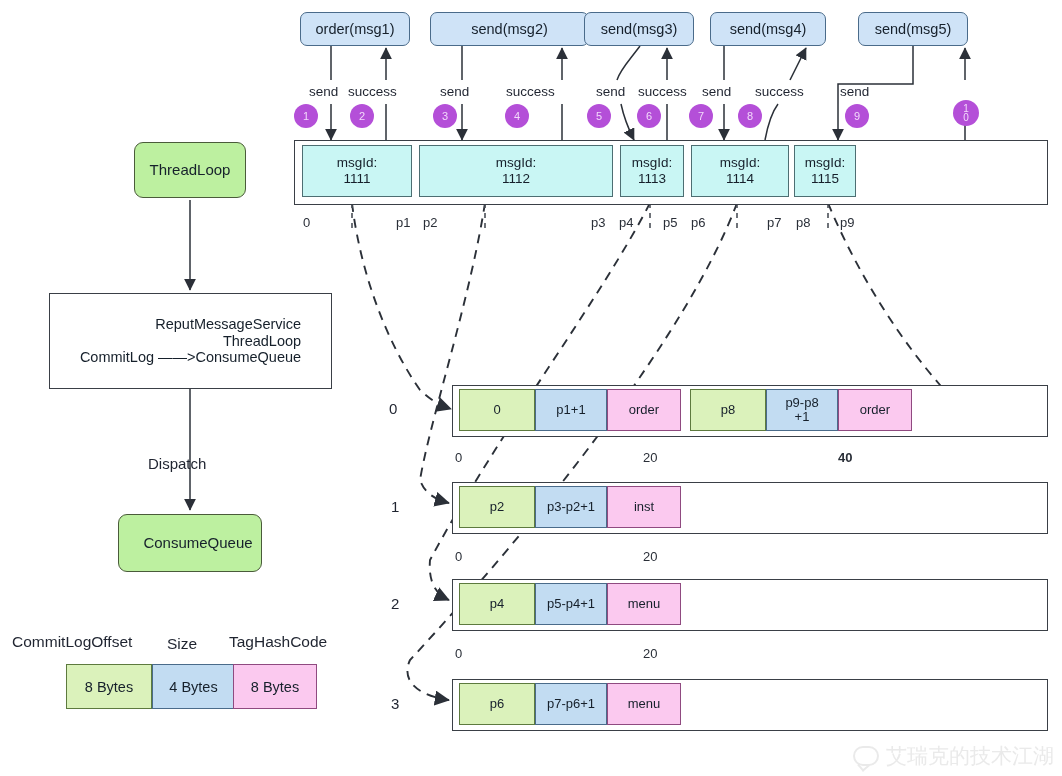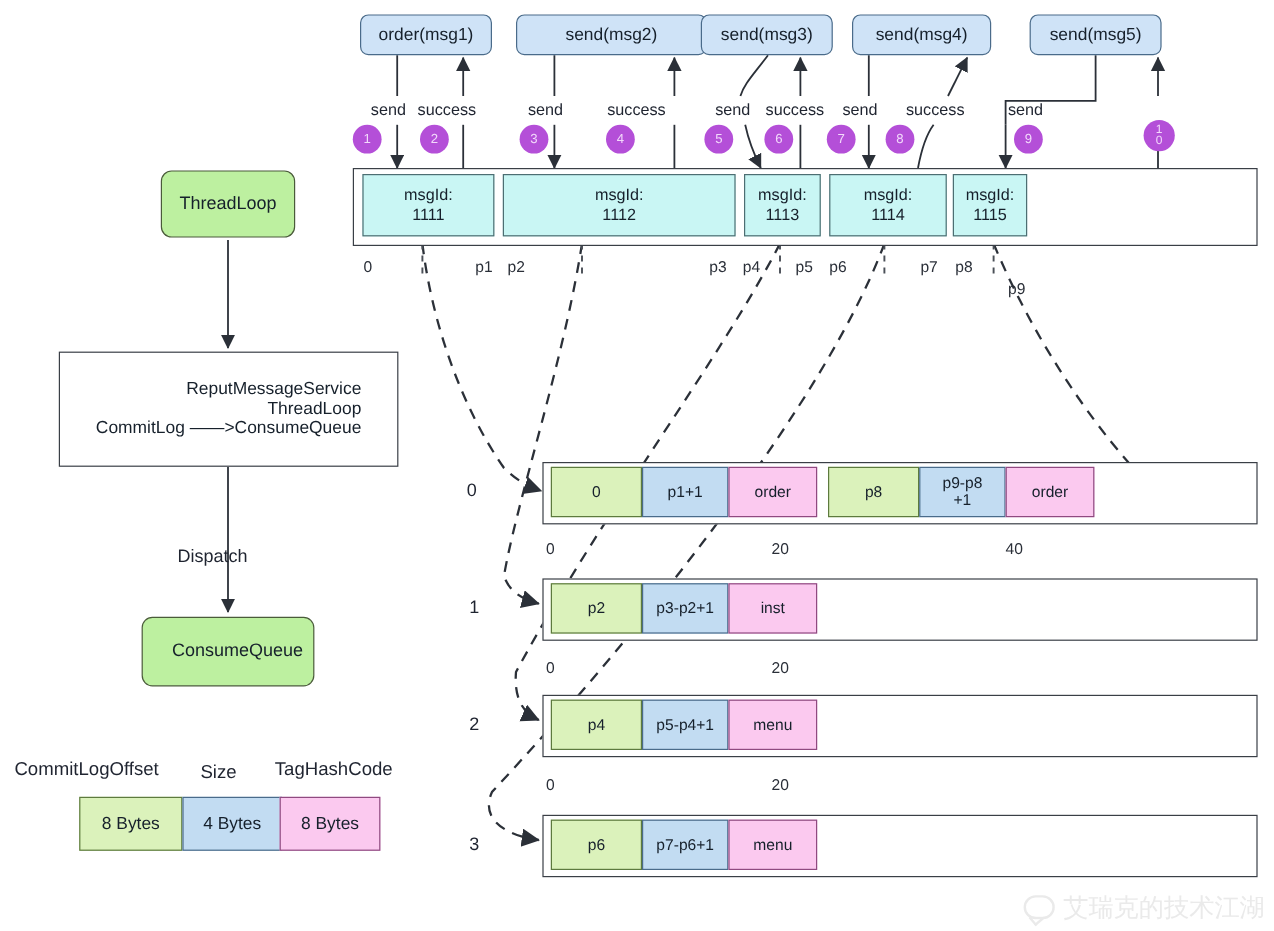--- a/index.html
+++ b/index.html
@@ -189,21 +189,21 @@
 
   <div class="lbl tick" style="left:303px;top:215px;">0</div>
   <div class="lbl tick" style="left:396px;top:215px;">p1</div>
   <div class="lbl tick" style="left:423px;top:215px;">p2</div>
   <div class="lbl tick" style="left:591px;top:215px;">p3</div>
   <div class="lbl tick" style="left:619px;top:215px;">p4</div>
   <div class="lbl tick" style="left:663px;top:215px;">p5</div>
   <div class="lbl tick" style="left:691px;top:215px;">p6</div>
   <div class="lbl tick" style="left:767px;top:215px;">p7</div>
   <div class="lbl tick" style="left:796px;top:215px;">p8</div>
-  <div class="lbl tick" style="left:840px;top:215px;margin-top:18px;">p9</div>
+  <div class="lbl tick" style="left:840px;top:215px;">p9</div>
 
   <div class="box greenbox" style="left:134px;top:142px;width:112px;height:56px;">ThreadLoop</div>
 
   <div class="box whitebox" style="left:49px;top:293px;width:283px;height:96px;">
     <div>
       <div>ReputMessageService</div>
       <div>ThreadLoop</div>
       <div>CommitLog ——&gt;ConsumeQueue</div>
     </div>
   </div>
@@ -218,21 +218,21 @@
   <div class="cell cell-blue" style="left:535px;top:389px;width:72px;height:42px;">p1+1</div>
   <div class="cell cell-pink" style="left:607px;top:389px;width:74px;height:42px;">order</div>
 
   <div class="cell cell-green" style="left:690px;top:389px;width:76px;height:42px;">p8</div>
   <div class="cell cell-blue" style="left:766px;top:389px;width:72px;height:42px;white-space:pre-line;">p9-p8
 +1</div>
   <div class="cell cell-pink" style="left:838px;top:389px;width:74px;height:42px;">order</div>
 
   <div class="lbl tick" style="left:455px;top:450px;">0</div>
   <div class="lbl tick" style="left:643px;top:450px;">20</div>
-  <div class="lbl tick" style="left:838px;top:450px;">40</div>
+  <div class="lbl tick" style="left:838px;top:450px;font-weight:bold;">40</div>
 
   <div class="rowno" style="left:391px;top:498px;">1</div>
   <div class="qstrip" style="position:absolute;left:452px;top:482px;width:594px;height:50px;"></div>
   <div class="cell cell-green" style="left:459px;top:486px;width:76px;height:42px;">p2</div>
   <div class="cell cell-blue" style="left:535px;top:486px;width:72px;height:42px;">p3-p2+1</div>
   <div class="cell cell-pink" style="left:607px;top:486px;width:74px;height:42px;">inst</div>
 
   <div class="lbl tick" style="left:455px;top:549px;">0</div>
   <div class="lbl tick" style="left:643px;top:549px;">20</div>
 

